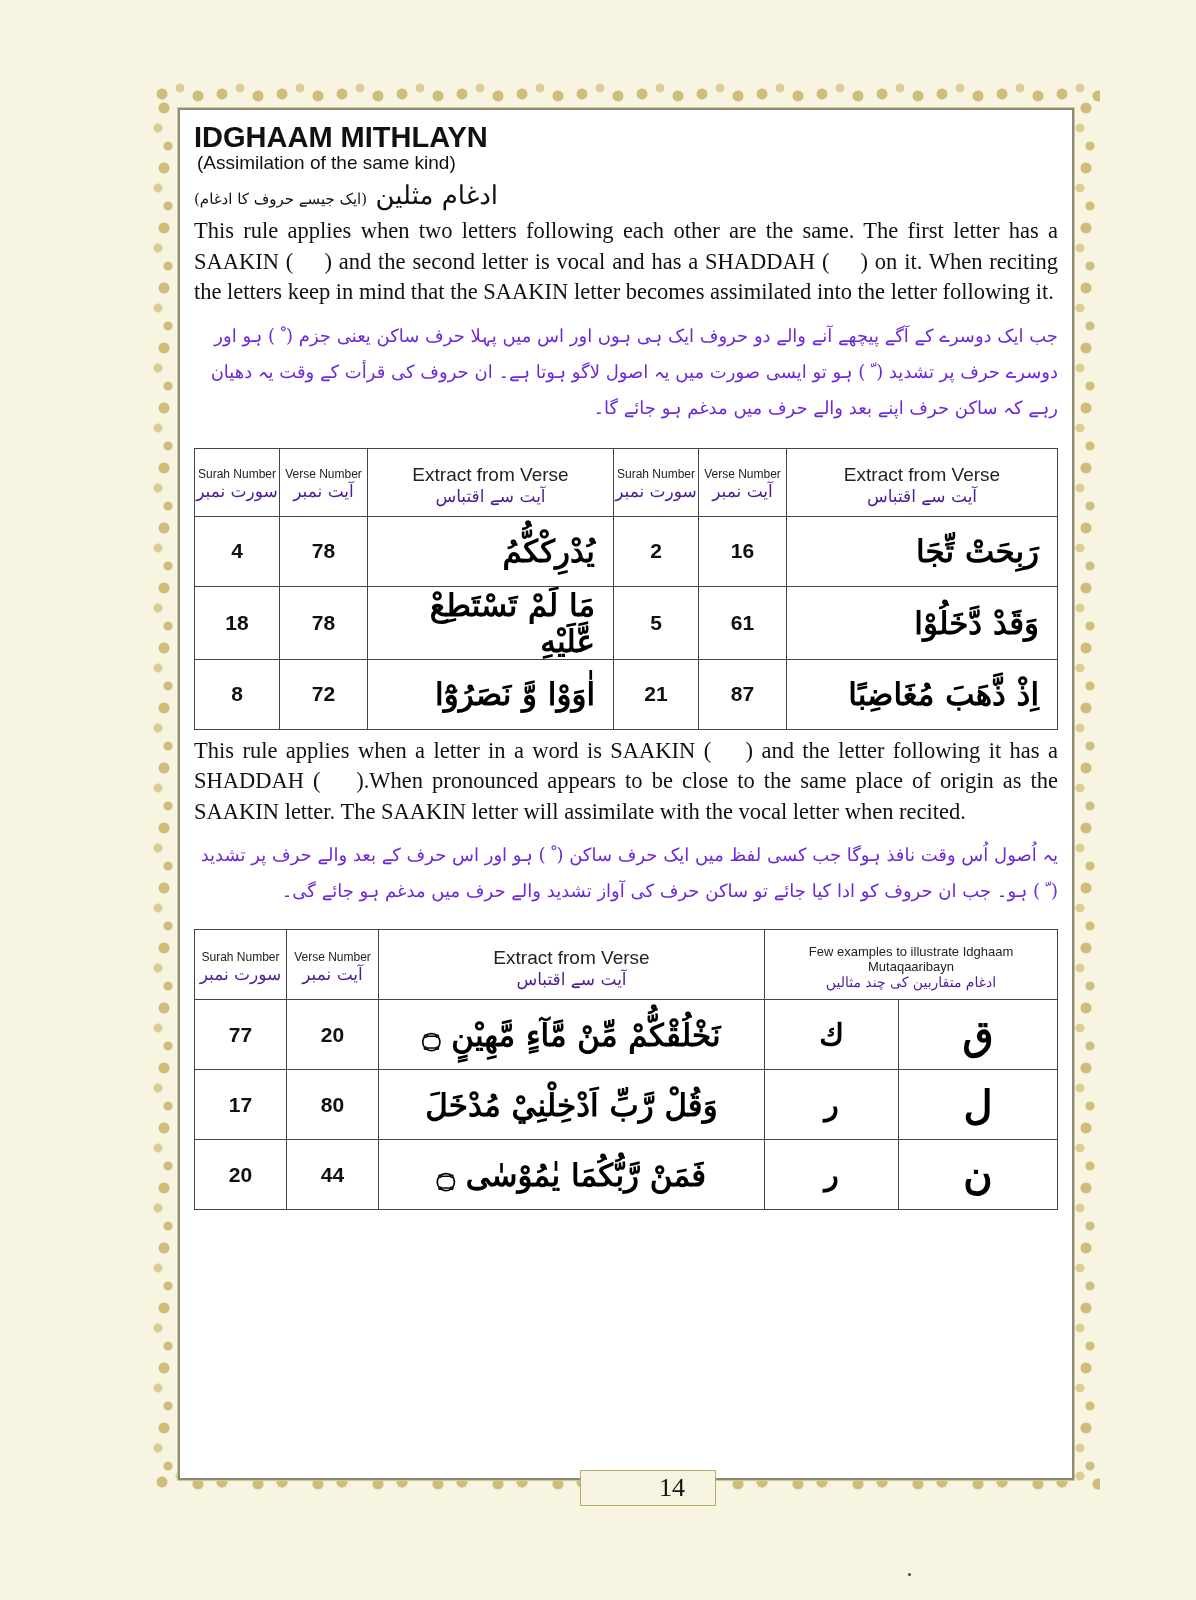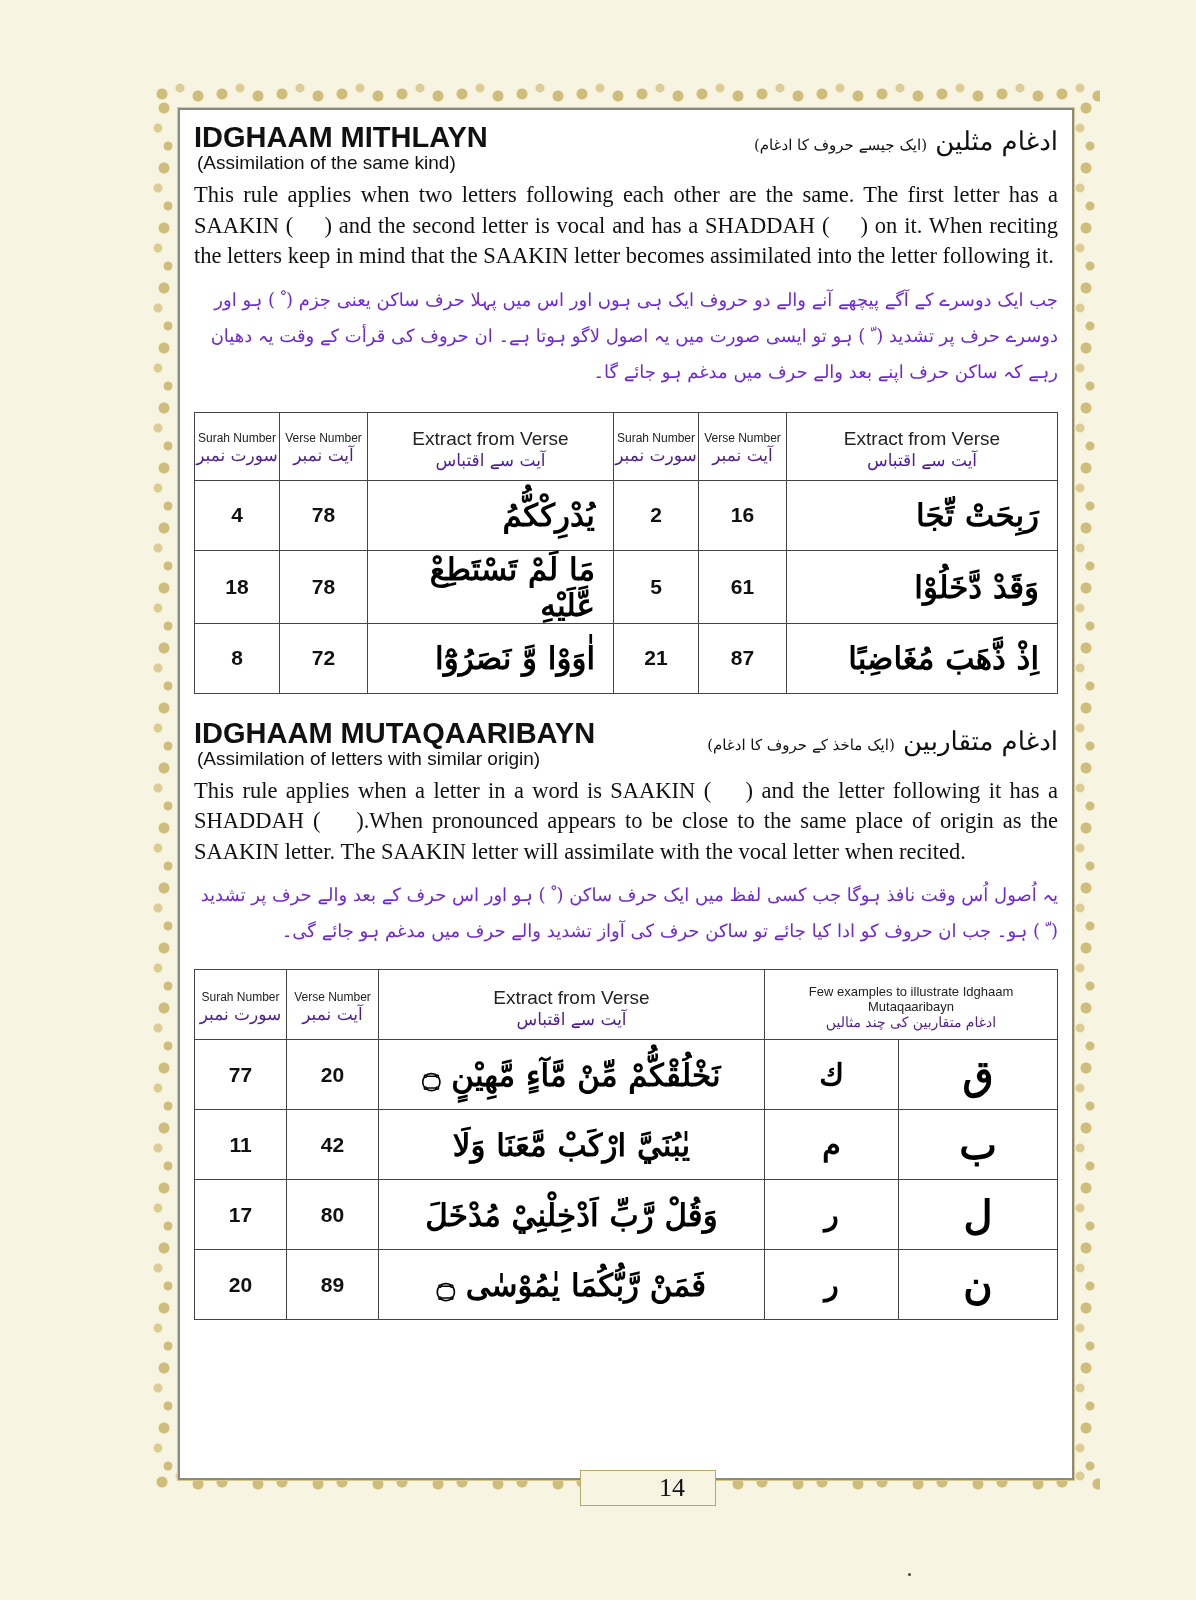--- a/index.html
+++ b/index.html
@@ -34,21 +34,21 @@
   }
   .orn-left { left:0; }
   .orn-right { right:0; }
   .panel {
     position:absolute; left:28px; top:30px; width:896px; height:1372px;
     background:#ffffff; border:2px solid #8a8a80;
     box-shadow: 0 0 0 1px #d8c789;
     box-sizing:border-box;
     padding:10px 14px 0 14px;
   }
-  .section-head { display:flex; justify-content:space-between; align-items:flex-start; }
+  .section-head { display:flex; justify-content:space-between; align-items:flex-start;flex-direction:column; }
   .title-en { font-size:29px; font-weight:bold; color:#111; line-height:30px; margin-top:2px; }
   .subtitle-en { font-size:19px; color:#111; margin-left:3px; line-height:22px; }
   .title-ur { direction:rtl; font-family:"DejaVu Serif", serif; font-size:26px; color:#111; margin-top:6px; white-space:nowrap; }
   .title-ur .small { font-size:15px; }
   .para {
     font-family:"Liberation Serif", serif; font-size:22.5px; color:#111;
     line-height:30.5px; text-align:justify; margin-top:6px;
   }
   .para-ur {
     direction:rtl; font-family:"DejaVu Serif", serif; font-size:18px; color:#6d28d9;
@@ -159,30 +159,20 @@
         <td class="num">8</td>
         <td class="num">72</td>
         <td class="arabic">اٰوَوْا وَّ نَصَرُوْٓا</td>
         <td class="num">21</td>
         <td class="num">87</td>
         <td class="arabic">اِذْ ذَّهَبَ مُغَاضِبًا</td>
       </tr>
     </tbody>
       </table>
 
-    <div class="section-head" style="margin-top:22px">
-      <div>
-        <div class="title-en">IDGHAAM MUTAQAARIBAYN</div>
-        <div class="subtitle-en">(Assimilation of letters with similar origin)</div>
-      </div>
-      <div class="title-ur" style="margin-top:10px">
-        <span>ادغام متقاربین</span>
-        <span class="small">(ایک ماخذ کے حروف کا ادغام)</span>
-      </div>
-    </div>
     <div class="para">This rule applies when a letter in a word is SAAKIN ( ْ ) and the letter following it has a SHADDAH ( ّ ).When pronounced appears to be close to the same place of origin as  the SAAKIN letter. The SAAKIN letter will assimilate with the vocal letter when recited.</div>
     <div class="para-ur">یہ اُصول اُس وقت نافذ ہوگا جب کسی لفظ میں ایک حرف ساکن ( ْ ) ہو اور اس حرف کے بعد والے حرف پر تشدید ( ّ ) ہو۔ جب ان حروف کو ادا کیا جائے تو ساکن حرف کی آواز تشدید والے حرف میں مدغم ہو جائے گی۔</div>
 
     <table class="t2">
       <colgroup>
         <col style="width:92px">
           <col style="width:92px">
           <col style="width:386px">
         <col style="width:134px">
           <col>
@@ -207,36 +197,29 @@
             </th>
       </tr>
       <tr class="row">
         <td class="num">77</td>
         <td class="num">20</td>
         <td class="arabic arabic-center">نَخْلُقْكُّمْ مِّنْ مَّآءٍ مَّهِيْنٍ ۝</td>
         <td class="letter letter-sm">ك</td>
         <td class="letter">ق</td>
       </tr>
       <tr class="row">
-        <td class="num">11</td>
-        <td class="num">42</td>
-        <td class="arabic arabic-center">يٰبُنَيَّ ارْكَبْ مَّعَنَا وَلَا</td>
-        <td class="letter letter-sm">م</td>
-        <td class="letter">ب</td>
-      </tr>
-      <tr class="row">
         <td class="num">17</td>
         <td class="num">80</td>
         <td class="arabic arabic-center">وَقُلْ رَّبِّ اَدْخِلْنِيْ مُدْخَلَ</td>
         <td class="letter letter-sm">ر</td>
         <td class="letter">ل</td>
       </tr>
       <tr class="row">
         <td class="num">20</td>
-        <td class="num">89</td>
+        <td class="num">44</td>
         <td class="arabic arabic-center">فَمَنْ رَّبُّكُمَا يٰمُوْسٰى ۝</td>
         <td class="letter letter-sm">ر</td>
         <td class="letter">ن</td>
       </tr>
     </tbody>
       </table>
   </div>
 
   <div class="page-num-box">14</div>
 </div>

